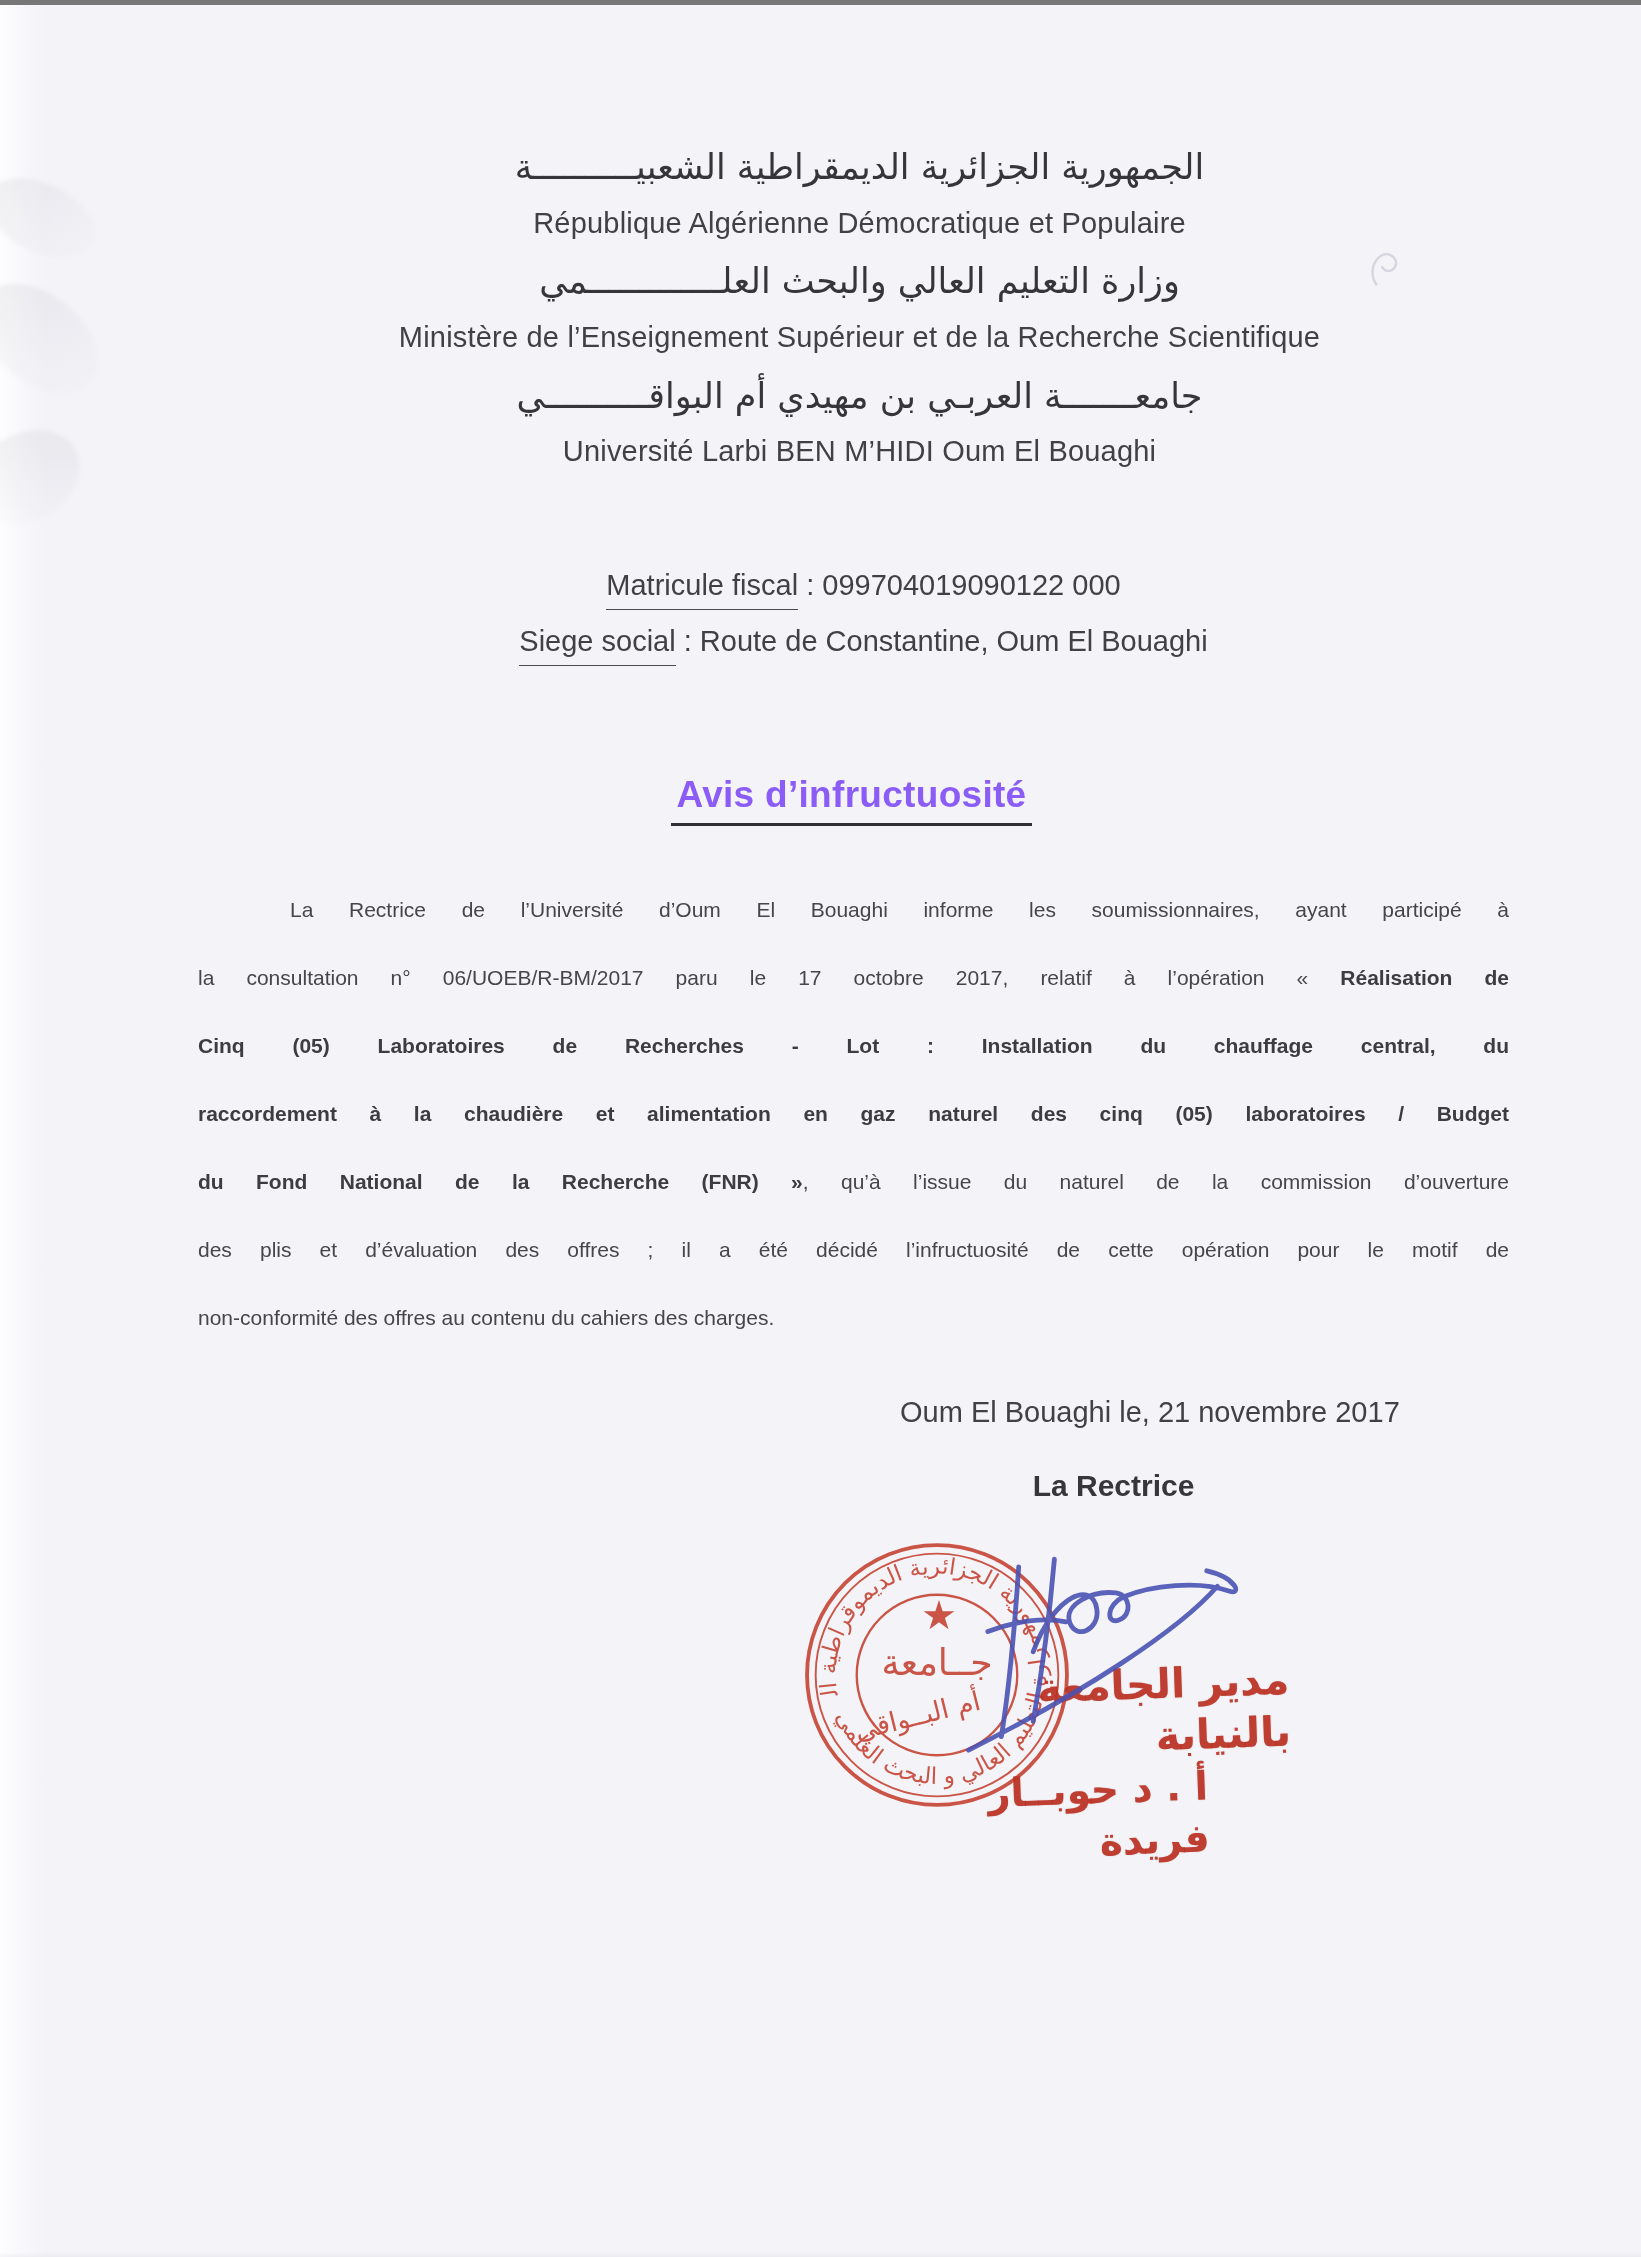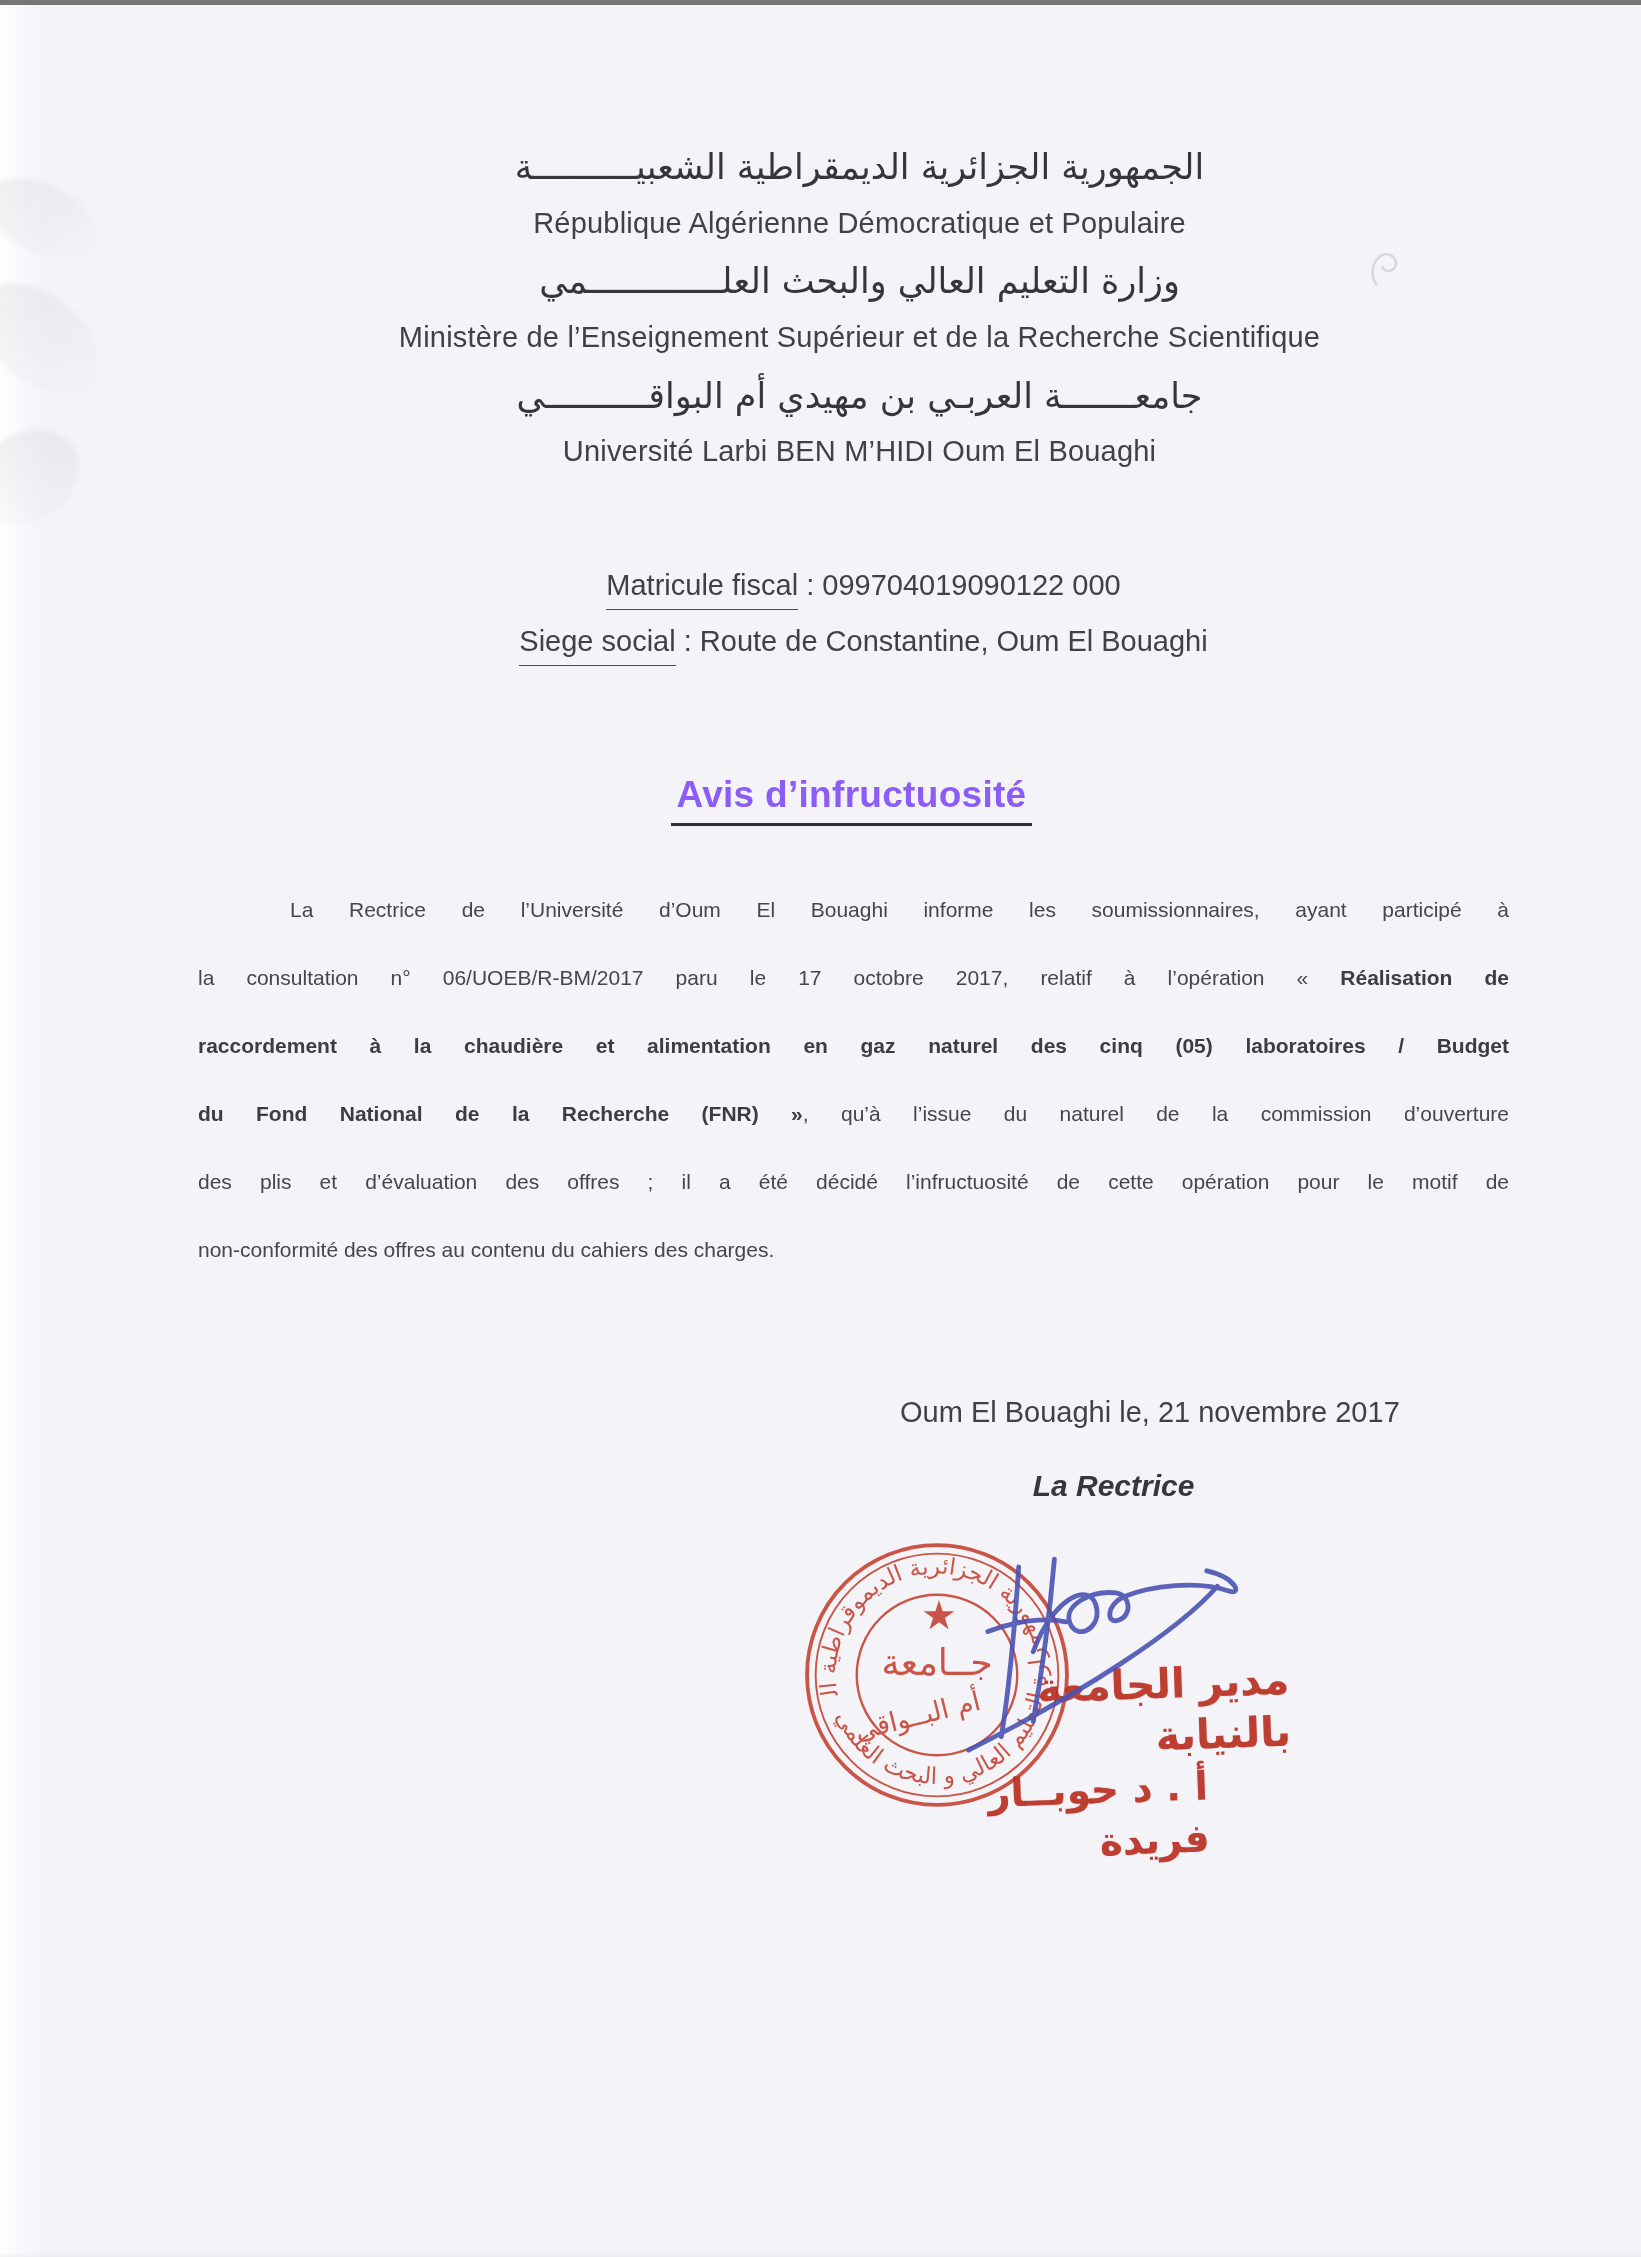--- a/index.html
+++ b/index.html
@@ -46,21 +46,21 @@
     border-bottom:3.9px solid #2f2f34; padding:0 5.8px 6.8px 5.8px; letter-spacing:0.3px;
   }
 
   .body-text { position:absolute; left:198px; top:871px; width:1311px; font-size:21px; color:#45454b; }
   .body-line { line-height:68px; text-align:justify; text-align-last:justify; white-space:nowrap; }
   .body-line.first { text-indent:92px; }
   .body-line.last { text-align-last:left; }
   .body-line .bold { font-weight:bold; color:#3c3c41; }
 
   .date-line { position:absolute; left:900px; top:1391px; font-size:29px; color:#404046; }
-  .signatory { position:absolute; left:1021px; top:1464px; width:185px; text-align:center; font-size:30px; font-weight:bold; color:#36363b;font-style:italic; }
+  .signatory { position:absolute; left:1021px; top:1464px; width:185px; text-align:center; font-size:30px; font-weight:bold; color:#36363b; }
 
   .stamp-svg { position:absolute; left:765px; top:1498px; width:344px; height:344px; z-index:1; }
   .stamp-side {
     position:absolute; left:917px; top:1655px; width:375px; z-index:1;
     direction:rtl; text-align:right;
     font-family:"DejaVu Sans", sans-serif;
     font-weight:bold; font-size:41px; line-height:52px;
     color:rgba(186,49,35,0.88);
     transform:rotate(-2deg);
     text-shadow:0 0 1px rgba(186,49,35,0.45);
@@ -103,20 +103,21 @@
     </div>
   </div>
 
   <div class="doc-title-wrap">
     <span class="doc-title">Avis d’infructuosité</span>
   </div>
 
   <div class="body-text">
       <div class="body-line first"><span>La Rectrice de l’Université d’Oum El Bouaghi informe les soumissionnaires, ayant participé à</span></div>
       <div class="body-line"><span>la consultation n° 06/UOEB/R-BM/2017 paru le 17 octobre 2017, relatif à l’opération « </span><span class="bold">Réalisation de</span></div>
+      <div class="body-line"><span class="bold">Cinq (05) Laboratoires de Recherches - Lot : Installation du chauffage central, du</span></div>
       <div class="body-line"><span class="bold">raccordement à la chaudière et alimentation en gaz naturel des cinq (05) laboratoires / Budget</span></div>
       <div class="body-line"><span class="bold">du Fond National de la Recherche (FNR) »</span><span>, qu’à l’issue du naturel de la commission d’ouverture</span></div>
       <div class="body-line"><span>des plis et d’évaluation des offres ; il a été décidé l’infructuosité de cette opération pour le motif de</span></div>
       <div class="body-line last"><span>non-conformité des offres au contenu du cahiers des charges.</span></div>
     </div>
 
   <div class="date-line">Oum El Bouaghi le, 21 novembre 2017</div>
   <div class="signatory">La Rectrice</div>
 
   <svg class="stamp-svg" viewBox="0 0 360 360">

